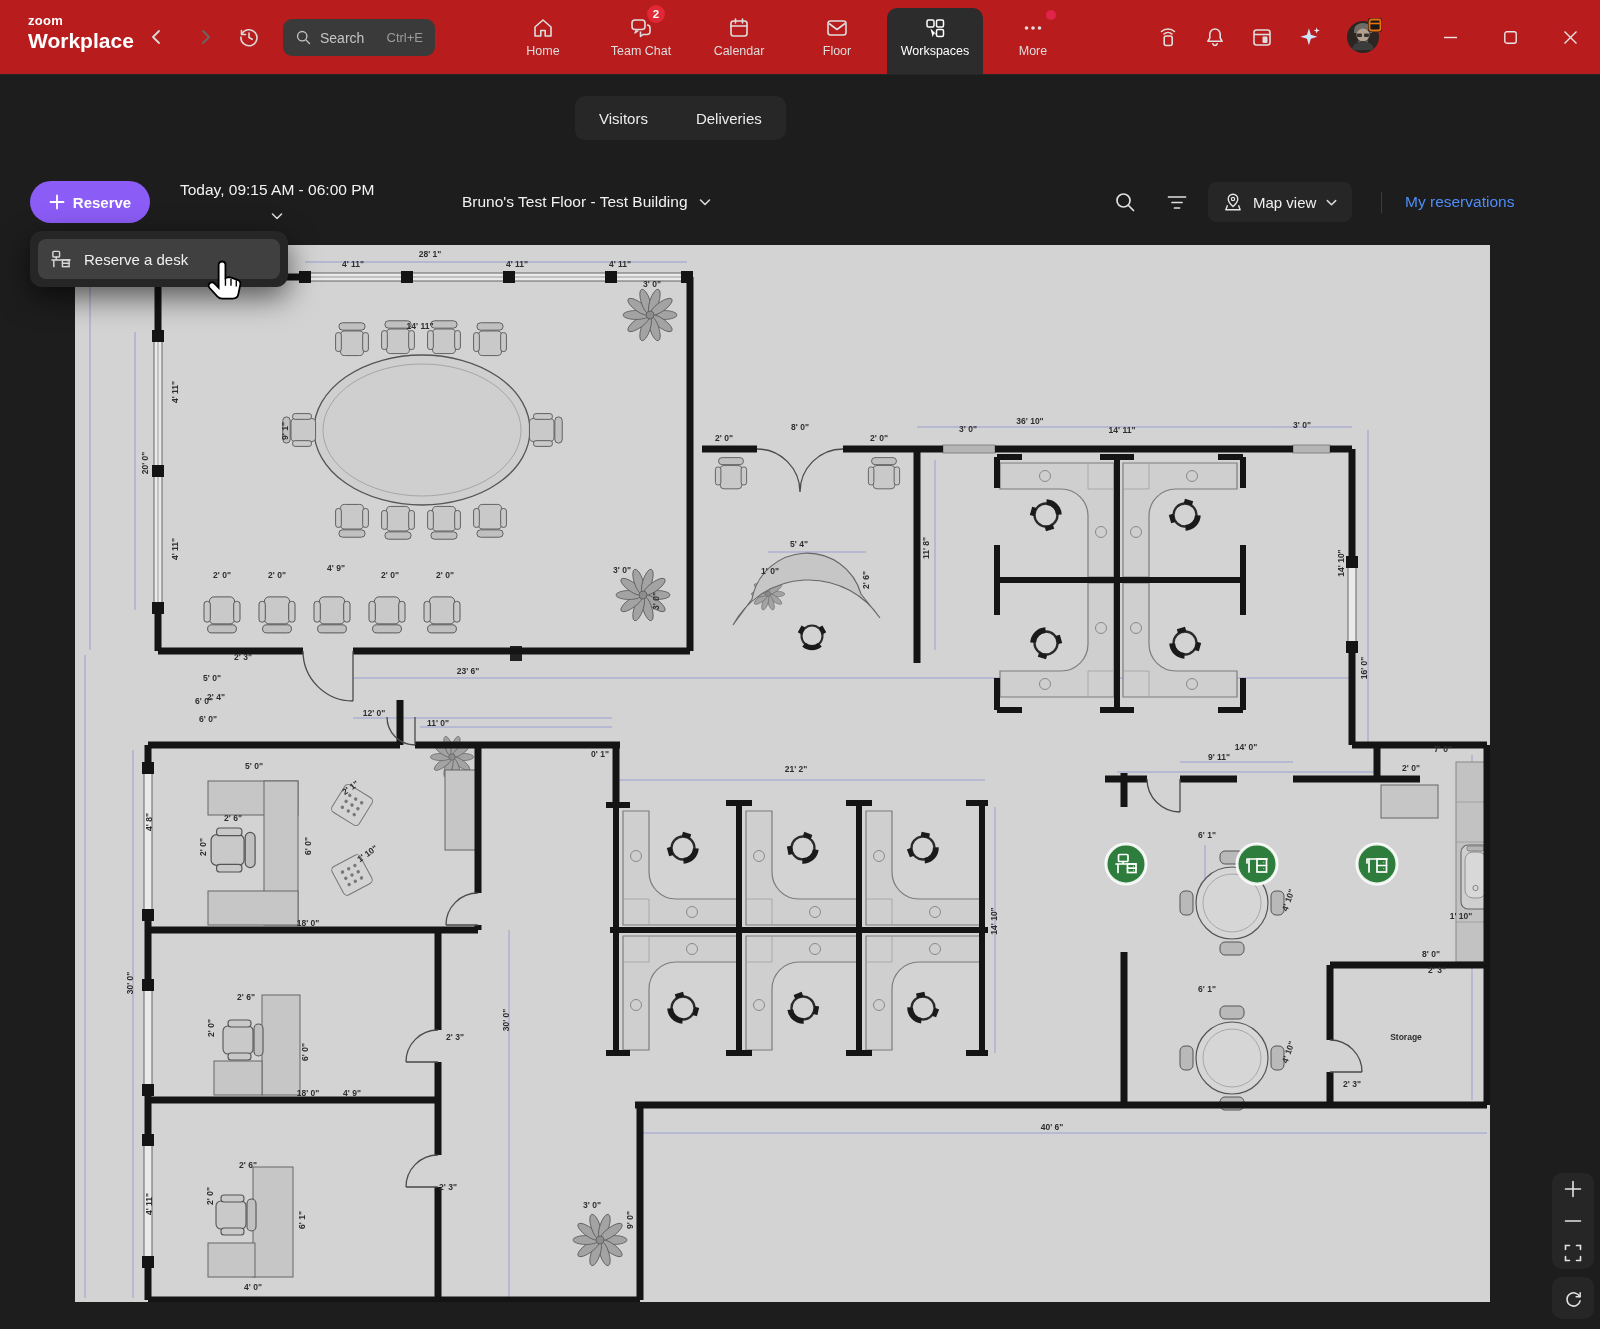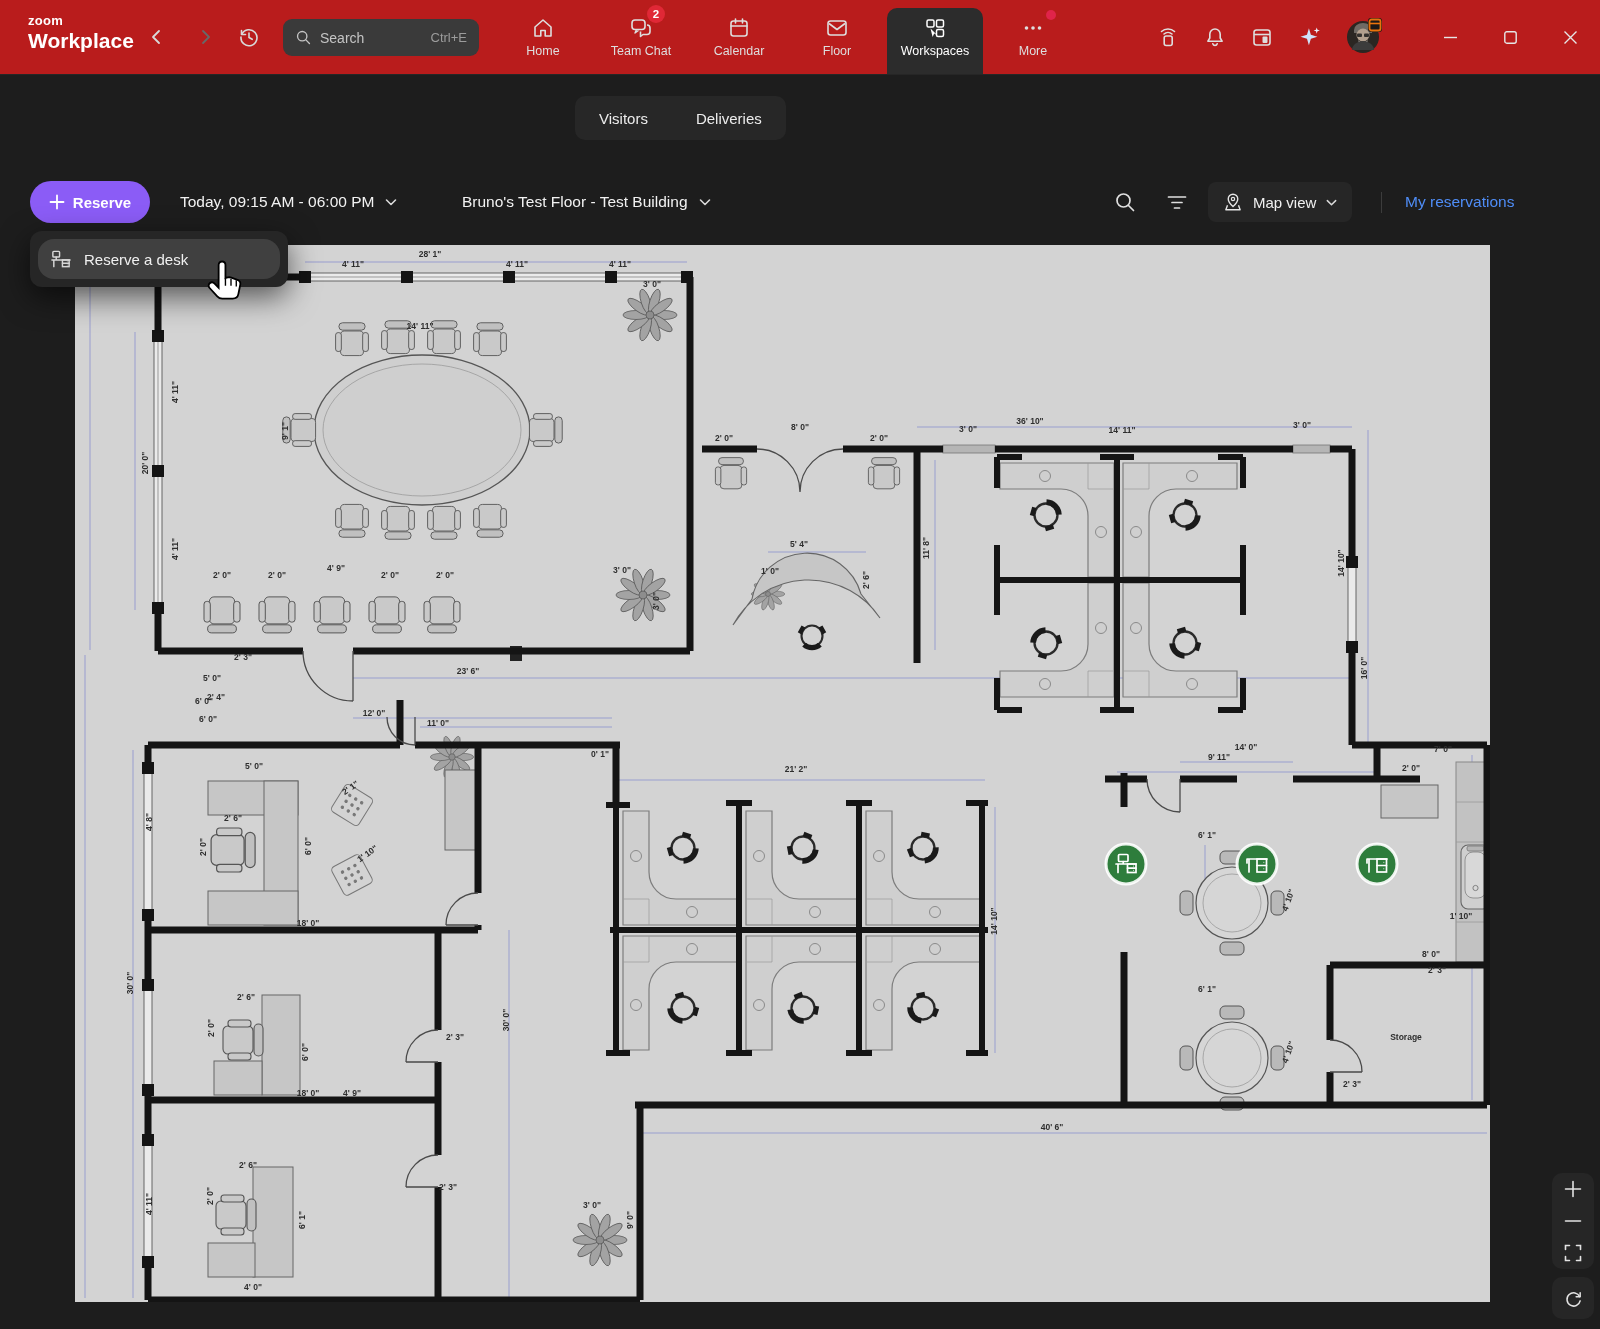--- a/index.html
+++ b/index.html
@@ -7,21 +7,21 @@
   svg{display:block;}
   
   .titlebar{position:absolute;top:0;left:0;right:0;height:74px;background:#b91c1c;border-bottom:1px solid #262626;z-index:3;}
   .logo{position:absolute;left:28px;top:14px;line-height:1;}
   .logo .z{font-size:13px;font-weight:bold;color:#fff;letter-spacing:.3px;}
   .logo .w{font-size:21px;font-weight:bold;color:#fff;margin-top:3px;}
   .icobtn{display:flex;align-items:center;justify-content:center;}
   .navarrows{position:absolute;left:142px;top:20px;display:flex;gap:18px;}
   .navarrows .icobtn{width:30px;height:34px;}
   .histbtn{position:absolute;left:232px;top:20px;width:34px;height:34px;}
-  .searchpill{position:absolute;left:283px;top:19px;width:196px;height:37px;background:#3a3a3a;border-radius:9px;display:flex;align-items:center;padding:0 12px;gap:8px;box-sizing:border-box;}
+  .searchpill{position:absolute;left:283px;top:19px;width:152px;height:37px;background:#3a3a3a;border-radius:9px;display:flex;align-items:center;padding:0 12px;gap:8px;box-sizing:border-box;}
   .searchpill .ph{color:#c4c4c4;font-size:14px;flex:1;}
   .searchpill .sc{color:#9c9c9c;font-size:13px;}
   .nav{position:absolute;left:494px;top:0;height:74px;display:flex;}
   .navitem{width:98px;height:74px;display:flex;flex-direction:column;align-items:center;justify-content:center;gap:4px;position:relative;color:#dedede;}
   .navitem>*{z-index:1;}
   .navitem .lbl{font-size:12.5px;}
   .navitem.active{color:#fff;}
   .navitem.active::before{content:"";position:absolute;top:8px;left:1px;right:1px;bottom:0;background:#2c2c2c;border-radius:10px 10px 0 0;z-index:0;}
   .badge{position:absolute;top:5px;left:55px;background:#e02836;color:#fff;border-radius:9px;min-width:18px;height:18px;font-size:11.5px;font-weight:bold;display:flex;align-items:center;justify-content:center;z-index:2;}
   .reddot{position:absolute;top:10px;left:62px;width:10px;height:10px;border-radius:50%;background:#e0244a;z-index:2;}
@@ -29,32 +29,32 @@
   .avatar{position:relative;width:34px;height:34px;}
   .winctl{position:absolute;right:0;top:0;height:74px;display:flex;}
   .winbtn{width:60px;height:74px;display:flex;align-items:center;justify-content:center;}
   
   .tabsrow{position:absolute;left:575px;top:96px;height:44px;background:#272727;border-radius:10px;display:flex;align-items:center;z-index:2;}
   .tab{height:44px;display:flex;align-items:center;padding:0 24px;font-size:15px;color:#ececec;border-radius:10px;box-sizing:border-box;}
   .tab.active{background:#181818;color:#4d8df5;}
   
   .reservebtn{position:absolute;left:30px;top:181px;width:120px;height:42px;border-radius:21px;background:#8b5cf6;color:#fff;display:flex;align-items:center;justify-content:center;gap:8px;font-size:15px;font-weight:bold;z-index:2;}
   .selector{position:absolute;top:181px;height:42px;display:flex;align-items:center;gap:10px;font-size:15.5px;color:#f2f2f2;z-index:2;}
-  .dtsel{left:180px;}
+  .dtsel{left:180px;flex-direction:column;}
   .locsel{left:462px;}
   .tbico{position:absolute;top:189px;width:26px;height:26px;z-index:2;}
   .mapview{position:absolute;left:1208px;top:182px;height:40px;background:#262626;border-radius:8px;display:flex;align-items:center;gap:9px;padding:0 14px;font-size:15px;color:#f0f0f0;z-index:2;}
   .tbdivider{position:absolute;left:1381px;top:192px;height:21px;width:1px;background:#3c3c3c;z-index:2;}
   .myres{position:absolute;left:1405px;top:181px;height:42px;display:flex;align-items:center;color:#4f8df7;font-size:15.5px;z-index:2;}
   
   .plan{position:absolute;left:75px;top:245px;width:1415px;height:1057px;z-index:1;}
   .dim{font-family:"Liberation Sans",sans-serif;font-size:8.5px;font-weight:bold;fill:#2e2e2e;text-anchor:middle;}
   
   .menu{position:absolute;left:30px;top:231px;width:258px;background:#262626;border-radius:12px;padding:8px;box-shadow:0 10px 30px rgba(0,0,0,.6);z-index:10;box-sizing:border-box;}
-  .menuitem{height:40px;display:flex;align-items:center;gap:12px;padding:0 12px;border-radius:16px;font-size:15px;color:#f0f0f0;}
+  .menuitem{height:40px;display:flex;align-items:center;gap:12px;padding:0 12px;border-radius:8px;font-size:15px;color:#f0f0f0;}
   .menuitem.hl{background:#404040;}
   .menuitem+.menuitem{margin-top:5px;}
   .cursor{position:absolute;left:203px;top:258px;z-index:12;}
   
   .zoomctl{position:absolute;left:1552px;width:42px;background:#262626;border-radius:10px;display:flex;flex-direction:column;align-items:center;z-index:5;}
   .zc1{top:1173px;}
   .zc2{top:1277px;}
   .zbtn{width:42px;height:32px;display:flex;align-items:center;justify-content:center;}
 </style>
 </head>

